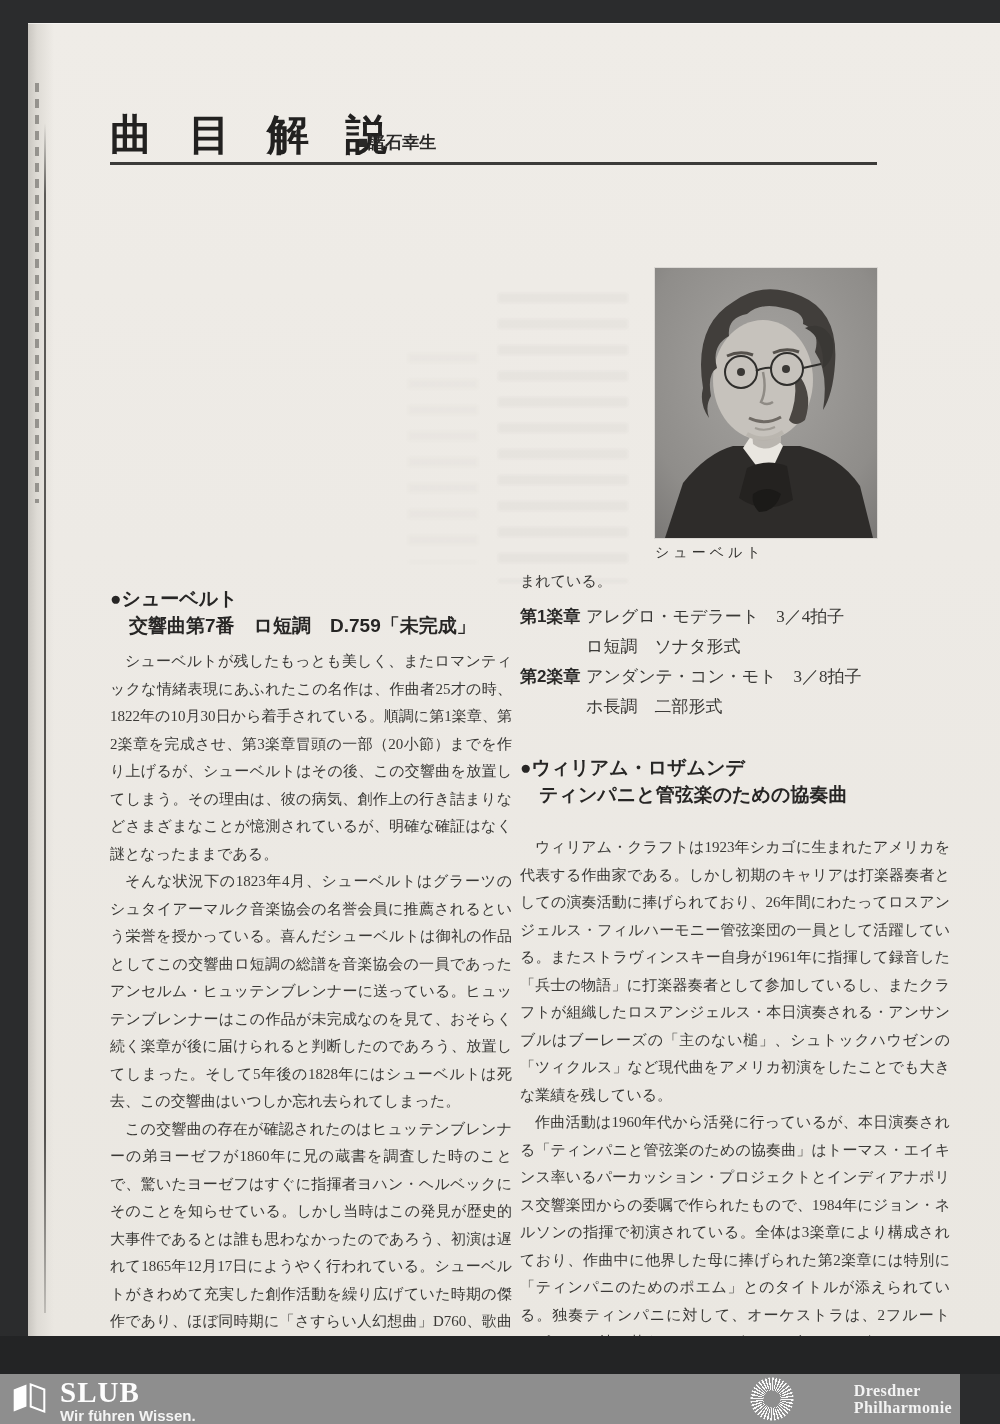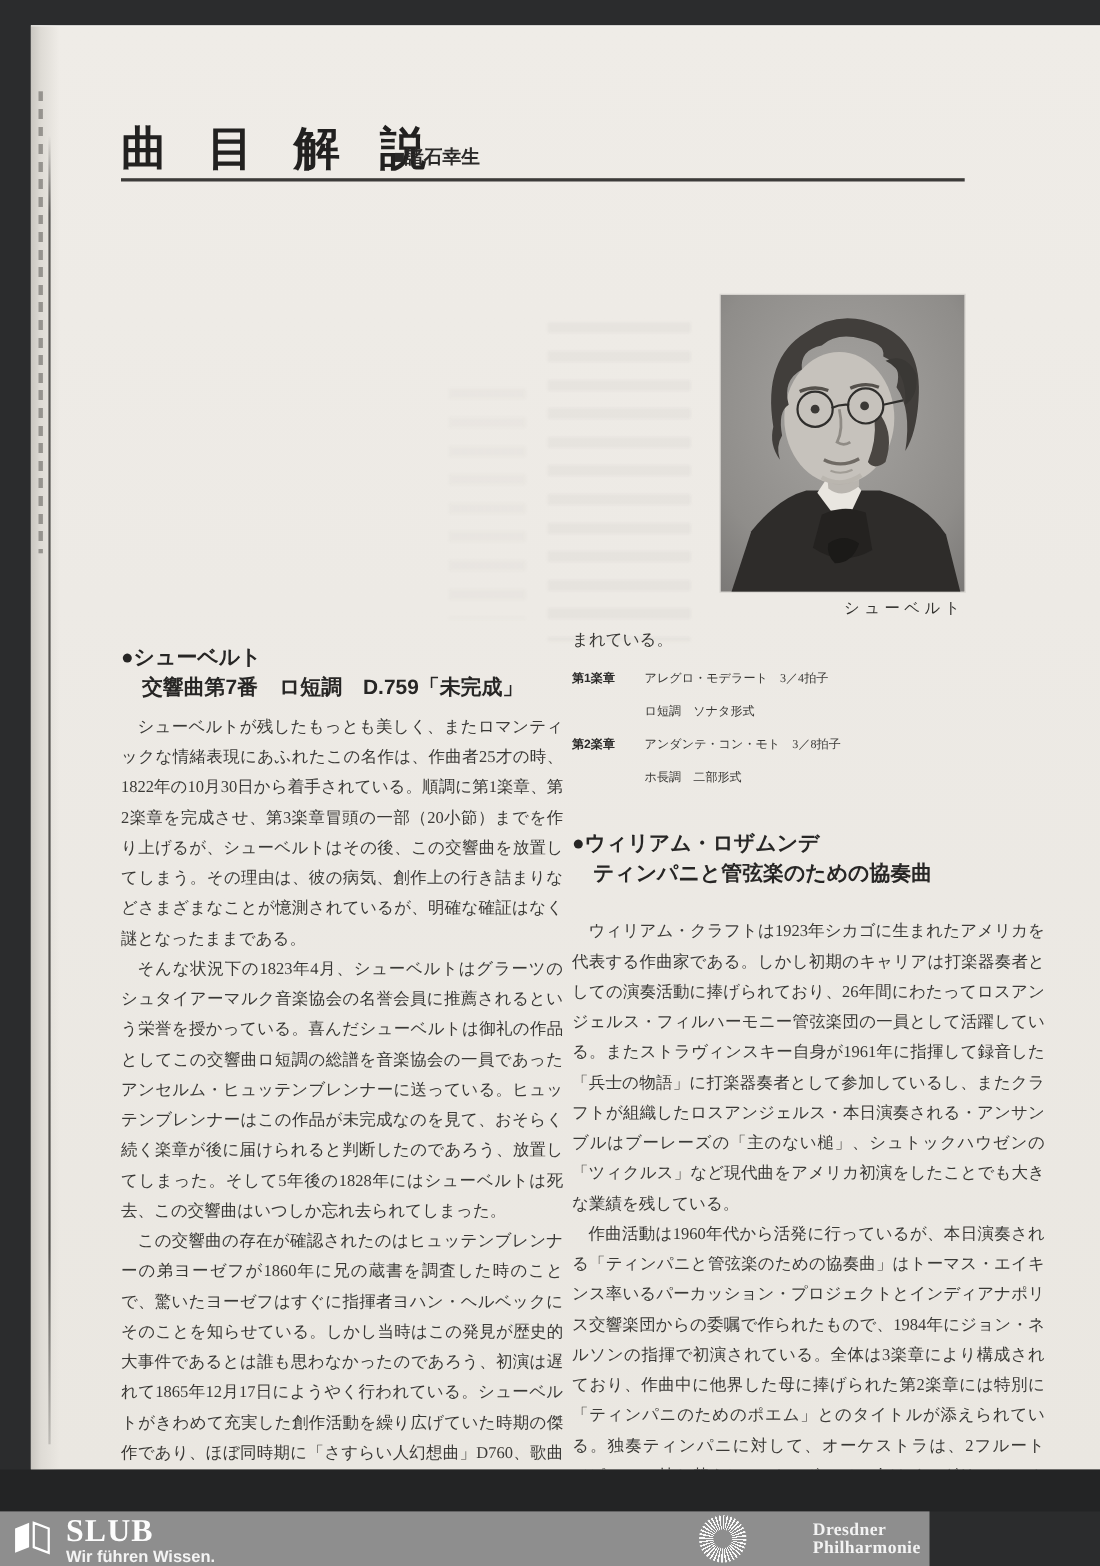--- a/index.html
+++ b/index.html
@@ -29,42 +29,42 @@
          font-family:"Liberation Serif",serif;font-weight:bold;font-size:42px;
          letter-spacing:13px;color:#222120;white-space:nowrap;}
   .hdr-author{position:absolute;left:330px;top:108px;
          font-size:17px;font-weight:bold;color:#2a2928;white-space:nowrap;}
   .hdr-rule{position:absolute;left:82px;top:139px;width:767px;height:3px;background:#3c3b39;}
 
   
   .portrait{position:absolute;left:627px;top:245px;width:222px;height:270px;
          box-shadow:0 0 0 1px rgba(0,0,0,.08);}
   .portrait svg{display:block;}
-  .caption{position:absolute;left:627px;top:521px;width:222px;text-align:right;
+  .caption{position:absolute;left:627px;top:521px;width:222px;
          font-size:14px;letter-spacing:4px;color:#33322f;}
 
   
   .col{position:absolute;color:#33322f;}
   .col-left{left:82px;top:562px;width:402px;}
   .col-right{left:492px;top:549px;width:430px;}
   .sec-h{font-size:19px;font-weight:bold;color:#272625;line-height:27px;white-space:nowrap;}
   .sec-h.ind{padding-left:19px;}
   .body-text{font-family:"Liberation Serif","DejaVu Serif",serif;font-size:15px;
          line-height:27.5px;text-align:justify;color:#3a3936;}
   .body-text p{margin:0;text-indent:1em;}
   .cont-line{font-family:"Liberation Serif","DejaVu Serif",serif;font-size:15px;color:#3a3936;}
-  .movements{margin-top:11px;font-family:"Liberation Serif","DejaVu Serif",serif;font-size:11px;line-height:30px;color:#3a3936;}
+  .movements{margin-top:11px;font-family:"Liberation Serif","DejaVu Serif",serif;font-size:17px;line-height:30px;color:#3a3936;}
   .mov-label{display:inline-block;width:66px;font-family:"Liberation Sans",sans-serif;font-weight:bold;color:#2a2928;}
   .mov-sub{padding-left:66px;}
   .right-head{margin-top:32px;}
   .right-paras{margin-top:26px;}
 
   
   .scan-bottom-gap{position:absolute;left:0;top:1336px;width:1000px;height:38px;background:#232425;}
-  .footer{position:absolute;left:0;top:1374px;width:845px;height:50px;background:#8e8e8e;}
+  .footer{position:absolute;left:0;top:1374px;width:960px;height:50px;background:#8e8e8e;}
   .slub{position:absolute;left:12px;top:4px;display:flex;align-items:flex-start;}
   .slub-icon{width:34px;height:32px;margin-top:4px;}
   .slub-text{margin-left:14px;color:#fdfdfd;}
   .slub-name{font-family:"Liberation Serif",serif;font-weight:bold;font-size:29px;line-height:28px;letter-spacing:1px;}
   .slub-tag{font-size:15px;font-weight:bold;margin-top:1px;color:#f4f4f4;}
   .partner{position:absolute;right:8px;top:0;height:50px;display:flex;align-items:center;gap:47px;}
   .sunburst{width:46px;height:46px;border-radius:50%;
         background:repeating-conic-gradient(rgba(255,255,255,.95) 0deg 4.5deg,rgba(255,255,255,0) 4.5deg 10deg);
         -webkit-mask:radial-gradient(circle,rgba(0,0,0,0) 0 8px,#000 9px 21px,rgba(0,0,0,0) 22px);
         mask:radial-gradient(circle,rgba(0,0,0,0) 0 8px,#000 9px 21px,rgba(0,0,0,0) 22px);}

